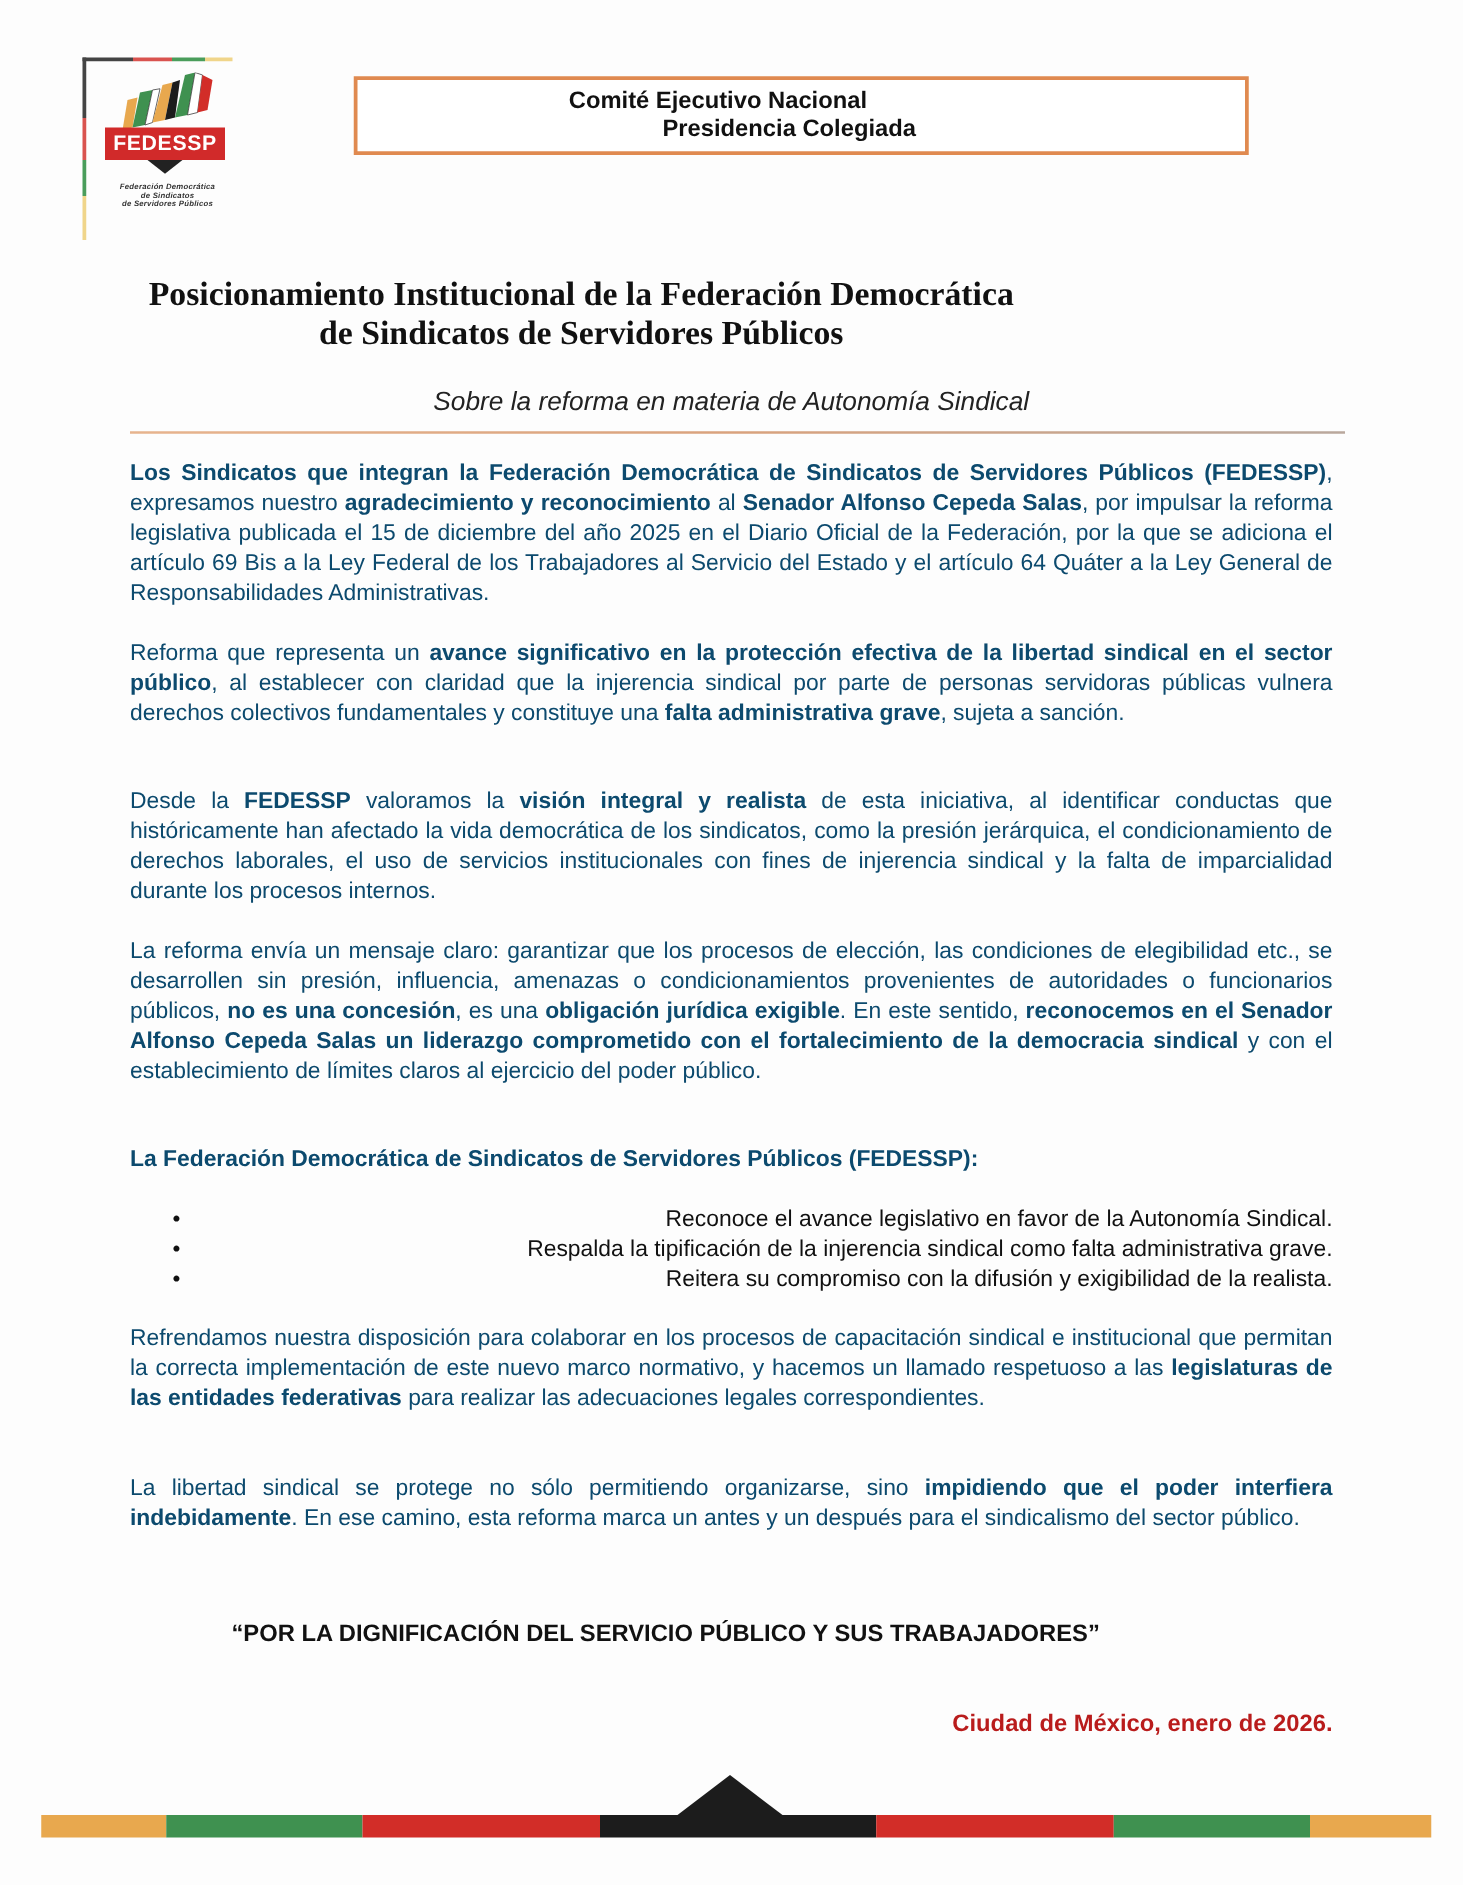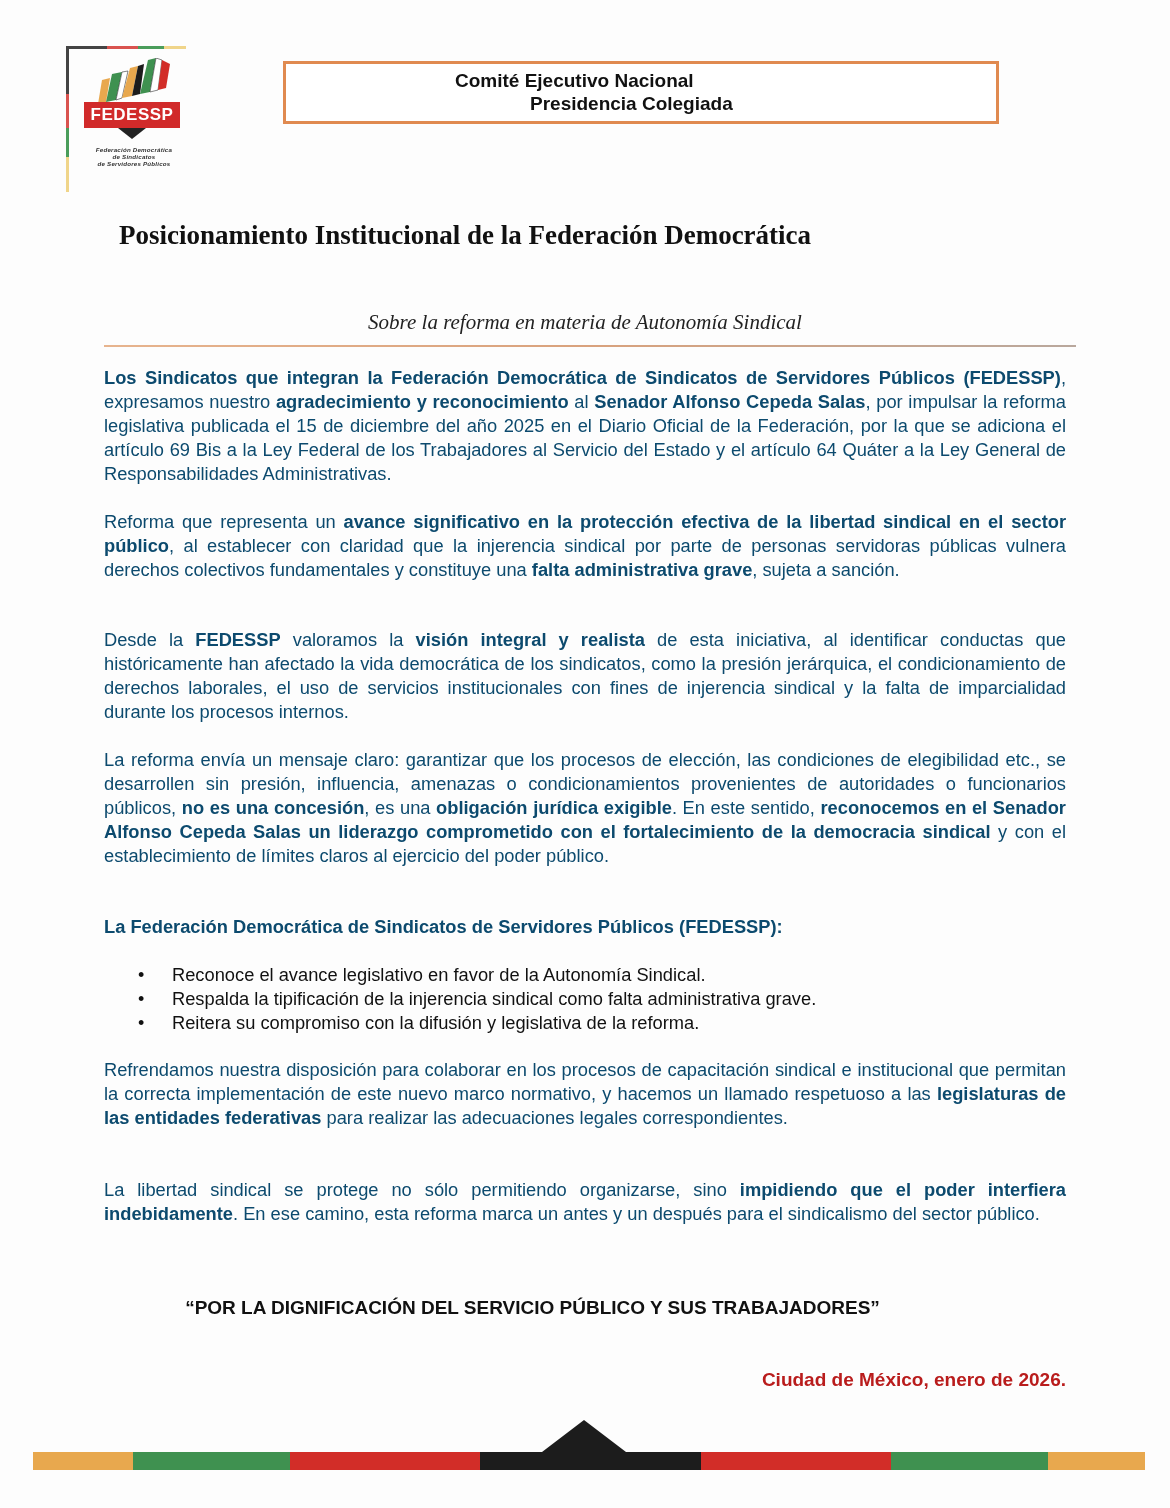--- a/index.html
+++ b/index.html
@@ -22,34 +22,34 @@
   
   .header-box { position: absolute; left: 283px; top: 61px; width: 716px; height: 63px; border: 3px solid #e08a50; background: #fff; text-align: center; }
   .header-line { position: absolute; font-weight: bold; font-size: 19px; color: #111; }
   .header-line.l1 { left: 169px; top: 6px; }
   .header-line.l2 { left: 197px; top: 29px; margin-left: 47px; }
 
   
   .title { position: absolute; left: 0; top: 220px; width: 930px; text-align: center;
     font-family: "Liberation Serif", serif; font-weight: bold; font-size: 27px; line-height: 31px; color: #111; }
   .subtitle { position: absolute; left: 0; top: 310px; width: 1170px; text-align: center;
-    font-family: Liberation Serif, serif; font-style: italic; font-size: 21px; color: #222; }
+    font-family: Liberation Sans, sans-serif; font-style: italic; font-size: 21px; color: #222; }
   .title-rule { position: absolute; left: 104px; top: 345px; width: 972px; height: 2px;
     background: linear-gradient(to right, #e7b48e, #d9a27d 50%, #b9a89d); }
 
   
   .body { position: absolute; left: 104px; width: 962px; font-size: 18.3px; line-height: 24px; text-align: justify; color: #0c4a6e; }
   .body b { font-weight: bold; }
   .p1 { top: 366px; }
   .p2 { top: 510px; }
   .p3 { top: 628px; }
   .p4 { top: 748px; }
   .p5 { top: 915px; }
   .bullets { position: absolute; left: 104px; top: 963px; width: 962px; font-size: 18.3px; line-height: 24px; list-style: none; }
-  .bullets li { position: relative; padding-left: 68px; }
+  .bullets li { position: relative; padding-left: 68px; text-align: right; }
   .bullets li::before { content: "•"; position: absolute; left: 34px; top: 0; font-size: 18px; }
   .p6 { top: 1058px; }
   .p7 { top: 1178px; }
 
   .motto { position: absolute; left: 0; top: 1297px; width: 1065px; text-align: center; font-weight: bold; font-size: 19px; color: #111; }
   .place-date { position: absolute; right: 104px; top: 1369px; font-weight: bold; font-size: 19px; color: #b91c1c; }
 
   
   .footer-stripe { position: absolute; left: 33px; top: 1452px; width: 1112px; height: 18px; display: flex; }
   .footer-stripe span { height: 18px; }
@@ -81,35 +81,36 @@
   </div>
 </div>
 
 <div class="header-box">
   <div class="header-line l1">Comité Ejecutivo Nacional</div>
   <div class="header-line l2">Presidencia Colegiada</div>
 </div>
 
 <div class="title">
   <div>Posicionamiento Institucional de la Federación Democrática</div>
+  <div>de Sindicatos de Servidores Públicos</div>
 </div>
 <div class="subtitle">Sobre la reforma en materia de Autonomía Sindical</div>
 <div class="title-rule"></div>
 
 <p class="body p1"><b>Los Sindicatos que integran la Federación Democrática de Sindicatos de Servidores Públicos (FEDESSP)</b><span>, expresamos nuestro </span><b>agradecimiento y reconocimiento</b><span> al </span><b>Senador Alfonso Cepeda Salas</b><span>, por impulsar la reforma legislativa publicada el 15 de diciembre del año 2025 en el Diario Oficial de la Federación, por la que se adiciona el artículo 69 Bis a la Ley Federal de los Trabajadores al Servicio del Estado y el artículo 64 Quáter a la Ley General de Responsabilidades Administrativas.</span></p>
 <p class="body p2"><span>Reforma que representa un </span><b>avance significativo en la protección efectiva de la libertad sindical en el sector público</b><span>, al establecer con claridad que la injerencia sindical por parte de personas servidoras públicas vulnera derechos colectivos fundamentales y constituye una </span><b>falta administrativa grave</b><span>, sujeta a sanción.</span></p>
 <p class="body p3"><span>Desde la </span><b>FEDESSP</b><span> valoramos la </span><b>visión integral y realista</b><span> de esta iniciativa, al identificar conductas que históricamente han afectado la vida democrática de los sindicatos, como la presión jerárquica, el condicionamiento de derechos laborales, el uso de servicios institucionales con fines de injerencia sindical y la falta de imparcialidad durante los procesos internos.</span></p>
 <p class="body p4"><span>La reforma envía un mensaje claro: garantizar que los procesos de elección, las condiciones de elegibilidad etc., se desarrollen sin presión, influencia, amenazas o condicionamientos provenientes de autoridades o funcionarios públicos, </span><b>no es una concesión</b><span>, es una </span><b>obligación jurídica exigible</b><span>. En este sentido, </span><b>reconocemos en el Senador Alfonso Cepeda Salas un liderazgo comprometido con el fortalecimiento de la democracia sindical</b><span> y con el establecimiento de límites claros al ejercicio del poder público.</span></p>
 
 <p class="body p5"><b>La Federación Democrática de Sindicatos de Servidores Públicos (FEDESSP):</b></p>
 
 <ul class="bullets">
   <li>Reconoce el avance legislativo en favor de la Autonomía Sindical.</li>
   <li>Respalda la tipificación de la injerencia sindical como falta administrativa grave.</li>
-  <li>Reitera su compromiso con la difusión y legislativa de la reforma.</li>
+  <li>Reitera su compromiso con la difusión y exigibilidad de la realista.</li>
 </ul>
 
 <p class="body p6"><span>Refrendamos nuestra disposición para colaborar en los procesos de capacitación sindical e institucional que permitan la correcta implementación de este nuevo marco normativo, y hacemos un llamado respetuoso a las </span><b>legislaturas de las entidades federativas</b><span> para realizar las adecuaciones legales correspondientes.</span></p>
 <p class="body p7"><span>La libertad sindical se protege no sólo permitiendo organizarse, sino </span><b>impidiendo que el poder interfiera indebidamente</b><span>. En ese camino, esta reforma marca un antes y un después para el sindicalismo del sector público.</span></p>
 
 <div class="motto">“POR LA DIGNIFICACIÓN DEL SERVICIO PÚBLICO Y SUS TRABAJADORES”</div>
 <div class="place-date">Ciudad de México, enero de 2026.</div>
 
 <div class="footer-peak"></div>
 <div class="footer-stripe" id="footer-stripe">

